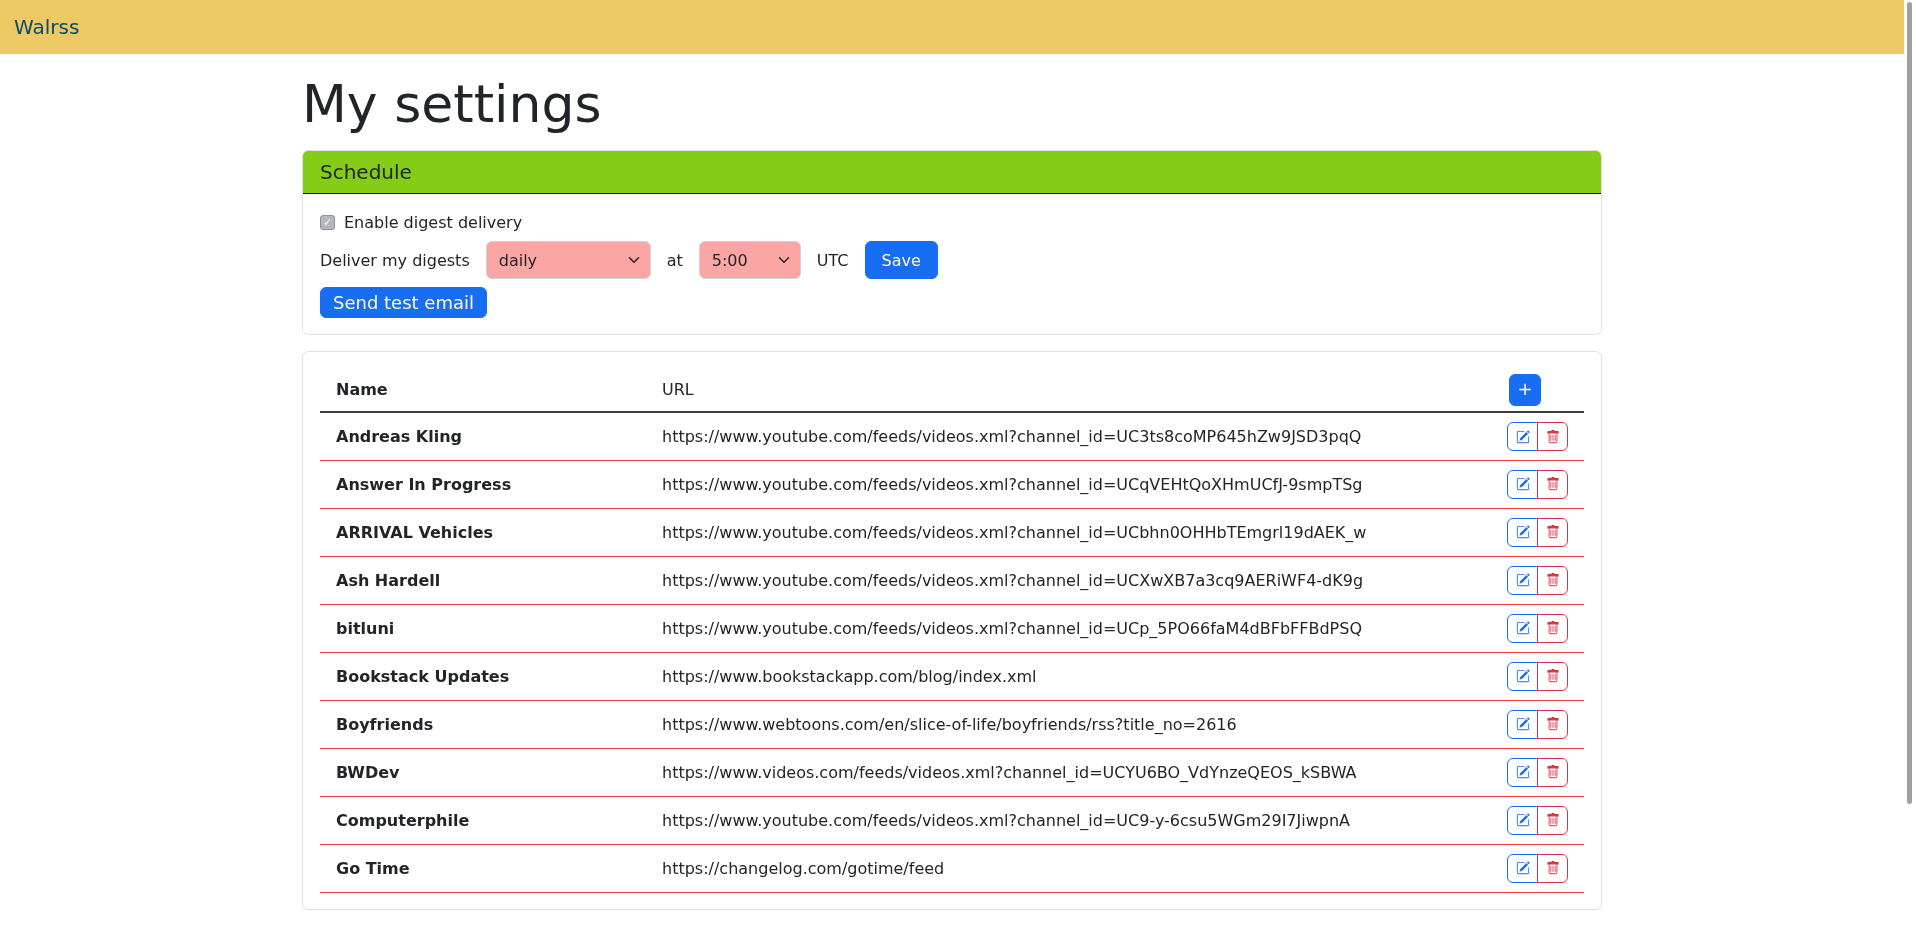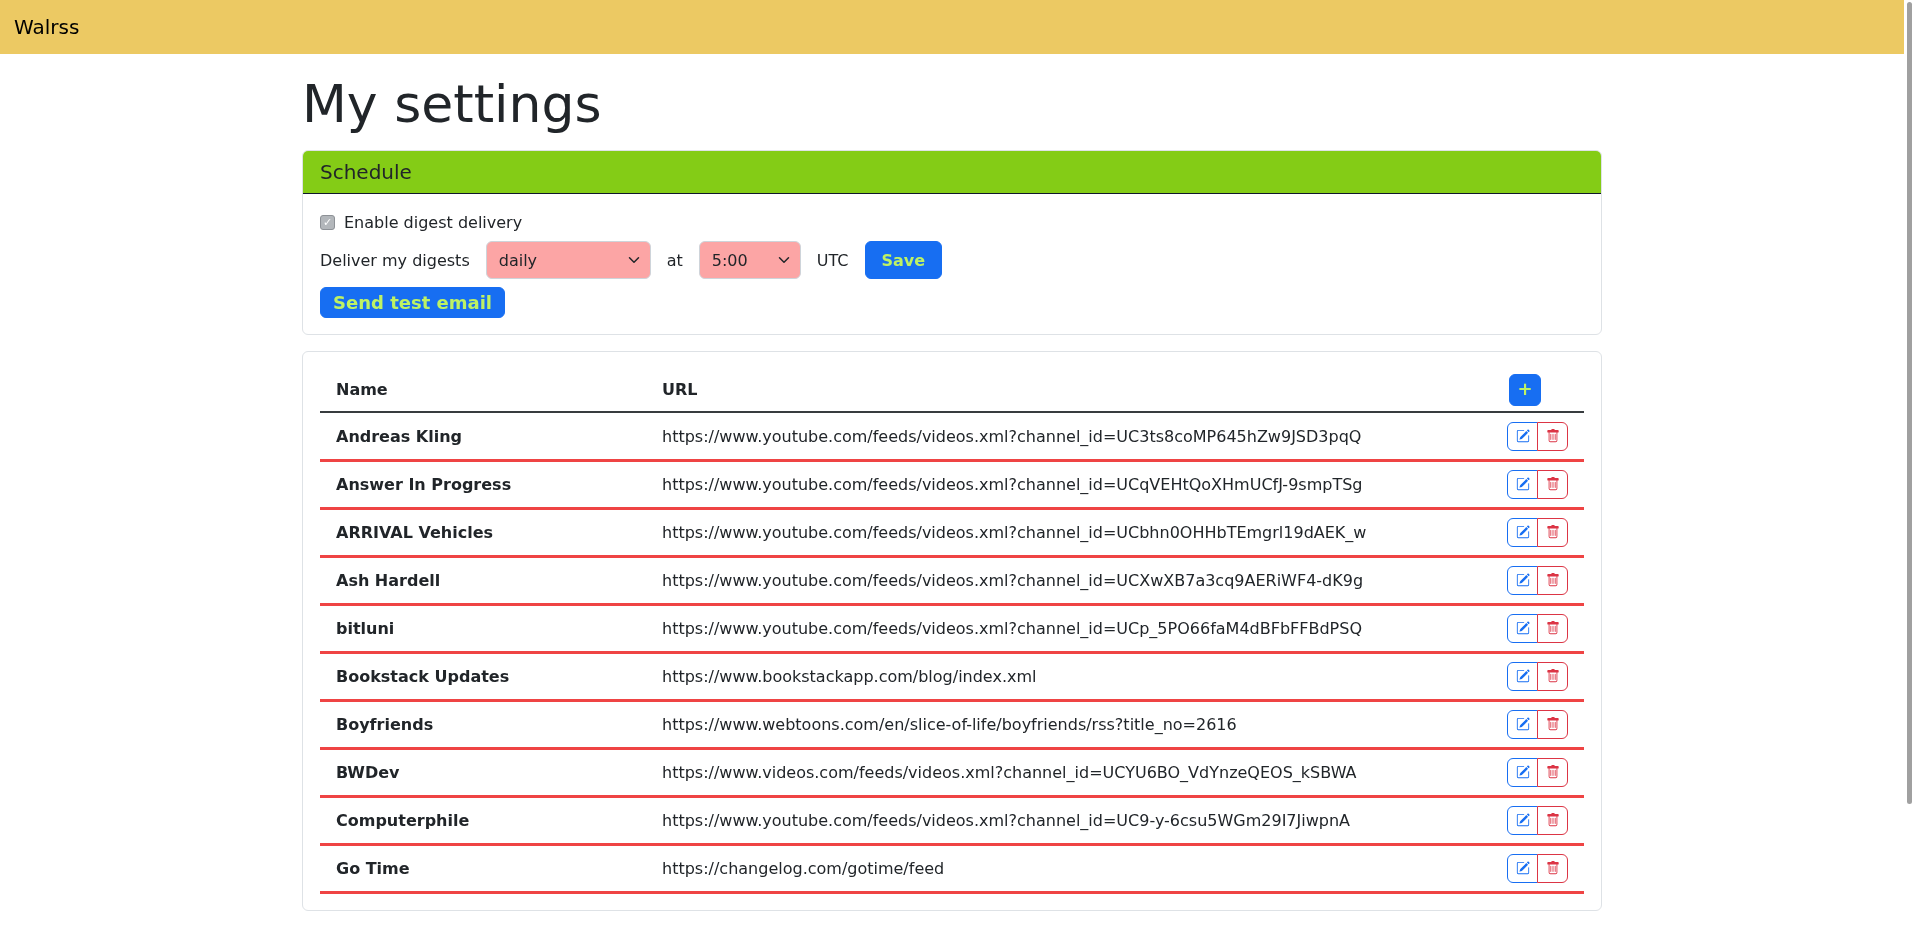--- a/index.html
+++ b/index.html
@@ -12,21 +12,21 @@
   }
   .page { width: 1904px; }
 
   
   .navbar {
     height: 54px; width: 1904px;
     background: #ecc963;
     display: flex; align-items: center;
     padding: 0 14px;
   }
-  .navbar .brand { font-size: 20px; color: #000000; }
+  .navbar .brand { font-size: 20px; color: #0c4a6e; }
 
   
   .container { width: 1300px; margin: 0 auto; }
   h1.page-title { font-size: 52px; font-weight: 500; line-height: 1.2; margin: 19px 0 15px; color: #212529; }
 
   
   .card {
     background: #fff;
     border: 1px solid #dee2e6;
     border-radius: 6px;
@@ -61,35 +61,35 @@
   }
   select.freq { width: 165px; }
   select.time { width: 102px; }
   .chevron { position: absolute; right: 11px; top: 13px; pointer-events: none; }
 
   .btn {
     display: inline-flex; align-items: center; justify-content: center;
     border: 1px solid transparent; border-radius: 6px;
     font-family: inherit; cursor: pointer; background: none;
   }
-  .btn-primary { background: #176ef2; border-color: #176ef2; color: #bef264; font-weight: bold; }
+  .btn-primary { background: #176ef2; border-color: #176ef2; color: #fef9c3; }
   .btn-save { height: 38px; padding: 0 16px; font-size: 16px; }
   .btn-test { height: 31px; padding: 0 12px; font-size: 18px; }
 
   
   table.feeds { width: 100%; border-collapse: collapse; table-layout: fixed; }
   col.c-name { width: 342px; }
   col.c-actions { width: 110px; }
   thead th { border-bottom: 2px solid #383c3f; }
   thead tr { height: 44px; }
   th { text-align: left; font-weight: bold; }
-  tbody tr { height: 48px; border-bottom: 3px solid #ef4444; }
+  tbody tr { height: 48px; border-bottom: 1px solid #ef4444; }
   th.feed-name, thead th.h-name { padding-left: 16px; font-weight: bold; font-size: 16px; }
   td.feed-url, thead th.h-url { padding-left: 0; font-weight: normal; font-size: 16px; }
-  thead th.h-url { font-weight: bold; }
+  thead th.h-url { font-weight: normal; }
   td.feed-actions { text-align: right; padding-right: 16px; }
   th.h-add { text-align: right; padding-right: 43px; }
 
   .btn-add { width: 32px; height: 32px; font-size: 18px; line-height: 1; padding-bottom: 2px; }
 
   .btn-group { display: inline-flex; vertical-align: middle; }
   .btn-icon {
     width: 31px; height: 29px;
     display: inline-flex; align-items: center; justify-content: center;
     background: #fff; cursor: pointer;

